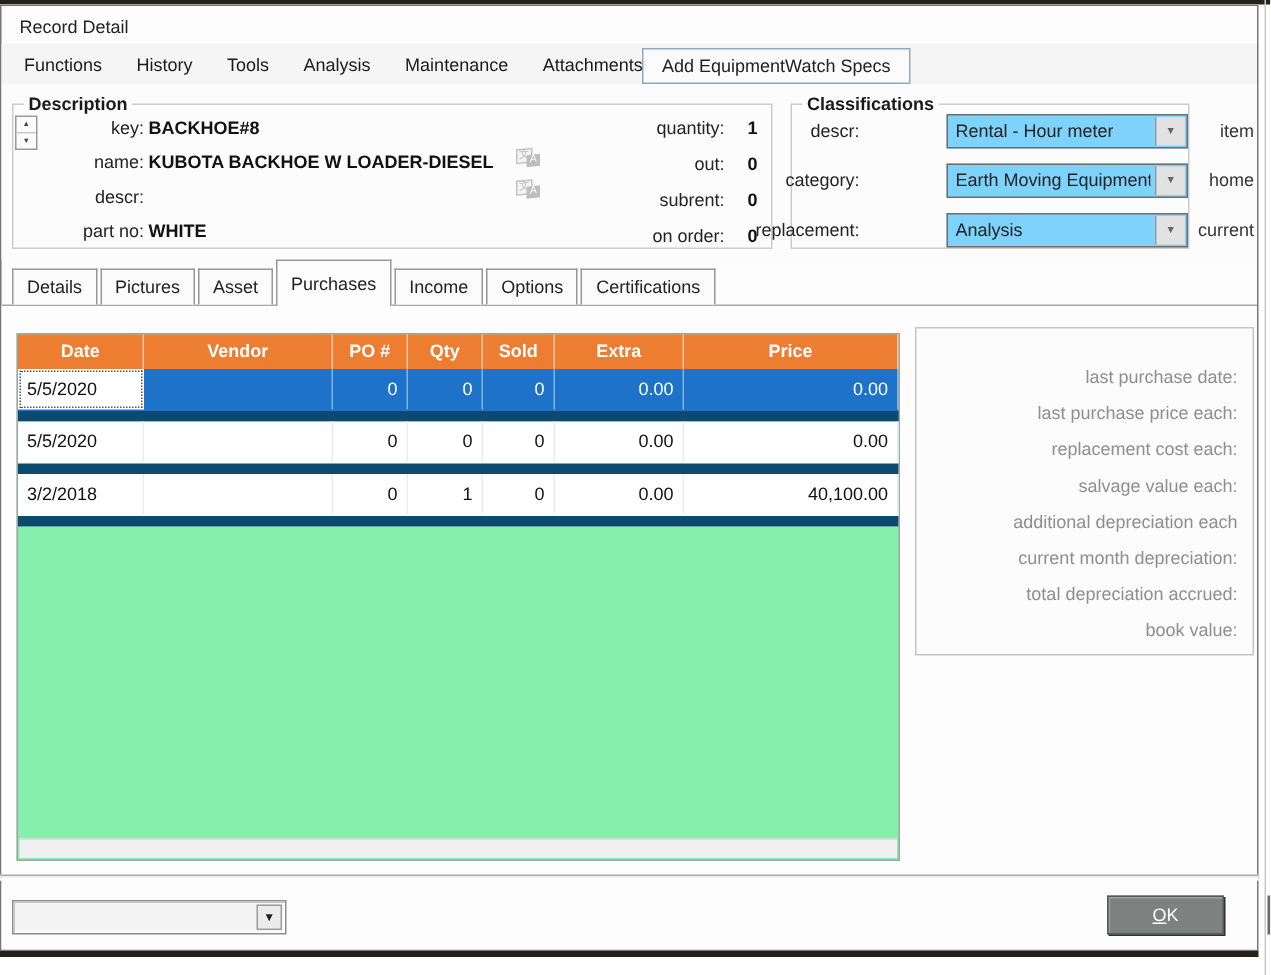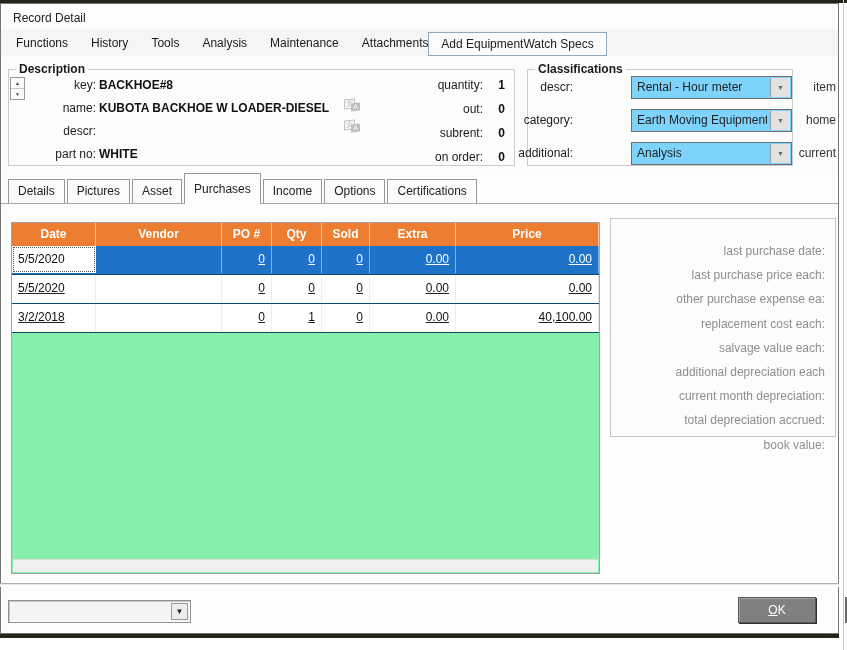--- a/index.html
+++ b/index.html
@@ -71,21 +71,21 @@
        border:1px solid #989898;border-bottom:none;line-height:23px;color:#222;cursor:default;}
   .tab.active{height:31px;line-height:30px;background:#fdfdfd;margin-bottom:-1px;padding:0 9px;z-index:4;}
   .tabpage{left:1px;top:203px;width:837px;height:380px;background:#fdfdfd;border-top:1px solid #a8a8a8;box-sizing:border-box;}
 
   
   .tablebox{left:11px;top:222px;width:589px;height:352px;border:1px solid #a3a3a3;background:#86efac;box-sizing:border-box;}
   #thead{position:absolute;left:0;top:0;width:587px;height:23px;display:flex;}
   .th{box-sizing:border-box;height:23px;line-height:23px;text-align:center;color:#fff;font-weight:bold;
       border-right:1px solid rgba(255,255,255,.55);}
   #tbody{position:absolute;left:0;top:23px;width:587px;}
-  .trow{display:flex;height:28px;border-bottom:1px solid #0c4a6e;background:#fff;cursor:default;text-decoration:underline;}
+  .trow{display:flex;height:28px;border-bottom:7px solid #0c4a6e;background:#fff;cursor:default;}
   .td{box-sizing:border-box;height:27px;line-height:27px;padding:0 6px;color:#111;white-space:nowrap;overflow:hidden;
       border-right:1px solid #ececec;}
   .trow.sel{color:#fff;}
   .trow.sel .td{color:#fff;border-right:1px solid rgba(255,255,255,.45);}
   .trow.sel .td.focus-cell{background:#fff;color:#111;outline:1px dotted #555;outline-offset:-2px;}
   .hscroll{position:absolute;left:1px;bottom:1px;width:585px;height:12px;background:#f0f0f0;border-top:1px solid #dcdcdc;}
 
   
   .summary{left:610px;top:218px;width:226px;height:219px;border:1px solid #c6c6c6;box-sizing:border-box;background:#fcfcfc;}
   #summary-labels{position:absolute;left:0;top:20px;width:100%;}
@@ -168,21 +168,21 @@
         </div>
       </div>
       <div class="klrow" style="top: 109px; left: 0px; width: 793px;">
         <span class="klabel">category:</span>
         <div class="select">
           <span class="sel-val">Earth Moving Equipment</span>
           <span class="sel-arrow">▼</span>
         </div>
       </div>
       <div class="klrow" style="top: 142px; left: 0px; width: 793px;">
-        <span class="klabel">additional:</span>
+        <span class="klabel">replacement:</span>
         <div class="select">
           <span class="sel-val">Analysis</span>
           <span class="sel-arrow">▼</span>
         </div>
       </div>
     </div>
   <div id="edge-labels">
       <div class="edge-label" style="top: 80px;">item</div>
       <div class="edge-label" style="top: 113px;">home</div>
       <div class="edge-label" style="top: 146px;">current</div>
@@ -238,21 +238,20 @@
           <span class="td" style="width: 143px; text-align: right;">40,100.00</span>
         </div>
       </div>
     <div class="hscroll"></div>
   </div>
 
   <div class="abs summary">
     <div id="summary-labels">
         <div class="sum-line">last purchase date:</div>
         <div class="sum-line">last purchase price each:</div>
-        <div class="sum-line">other purchase expense ea:</div>
         <div class="sum-line">replacement cost each:</div>
         <div class="sum-line">salvage value each:</div>
         <div class="sum-line">additional depreciation each</div>
         <div class="sum-line">current month depreciation:</div>
         <div class="sum-line">total depreciation accrued:</div>
         <div class="sum-line">book value:</div>
       </div>
   </div>
 
   <div class="abs divider"></div>

